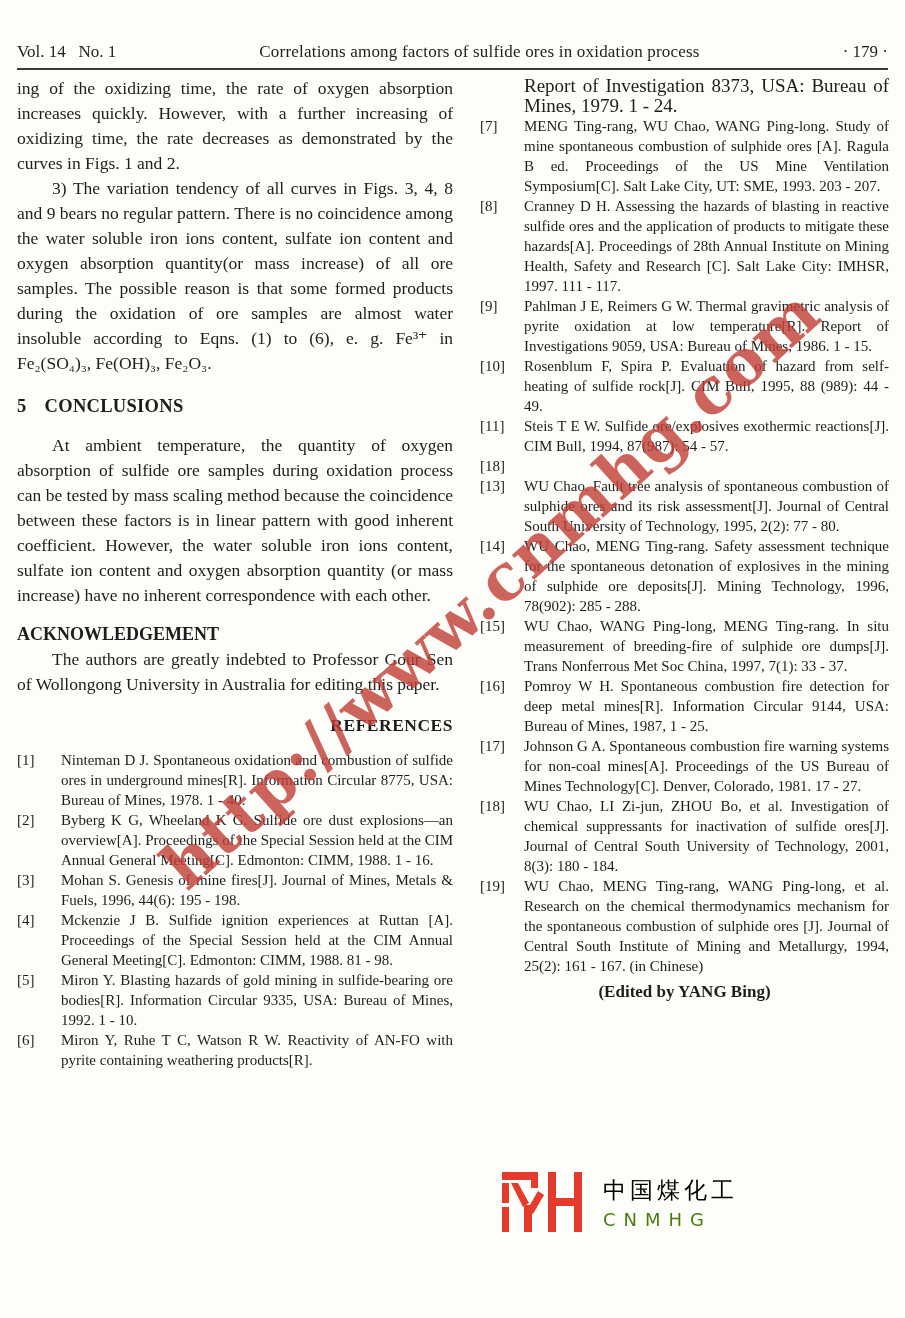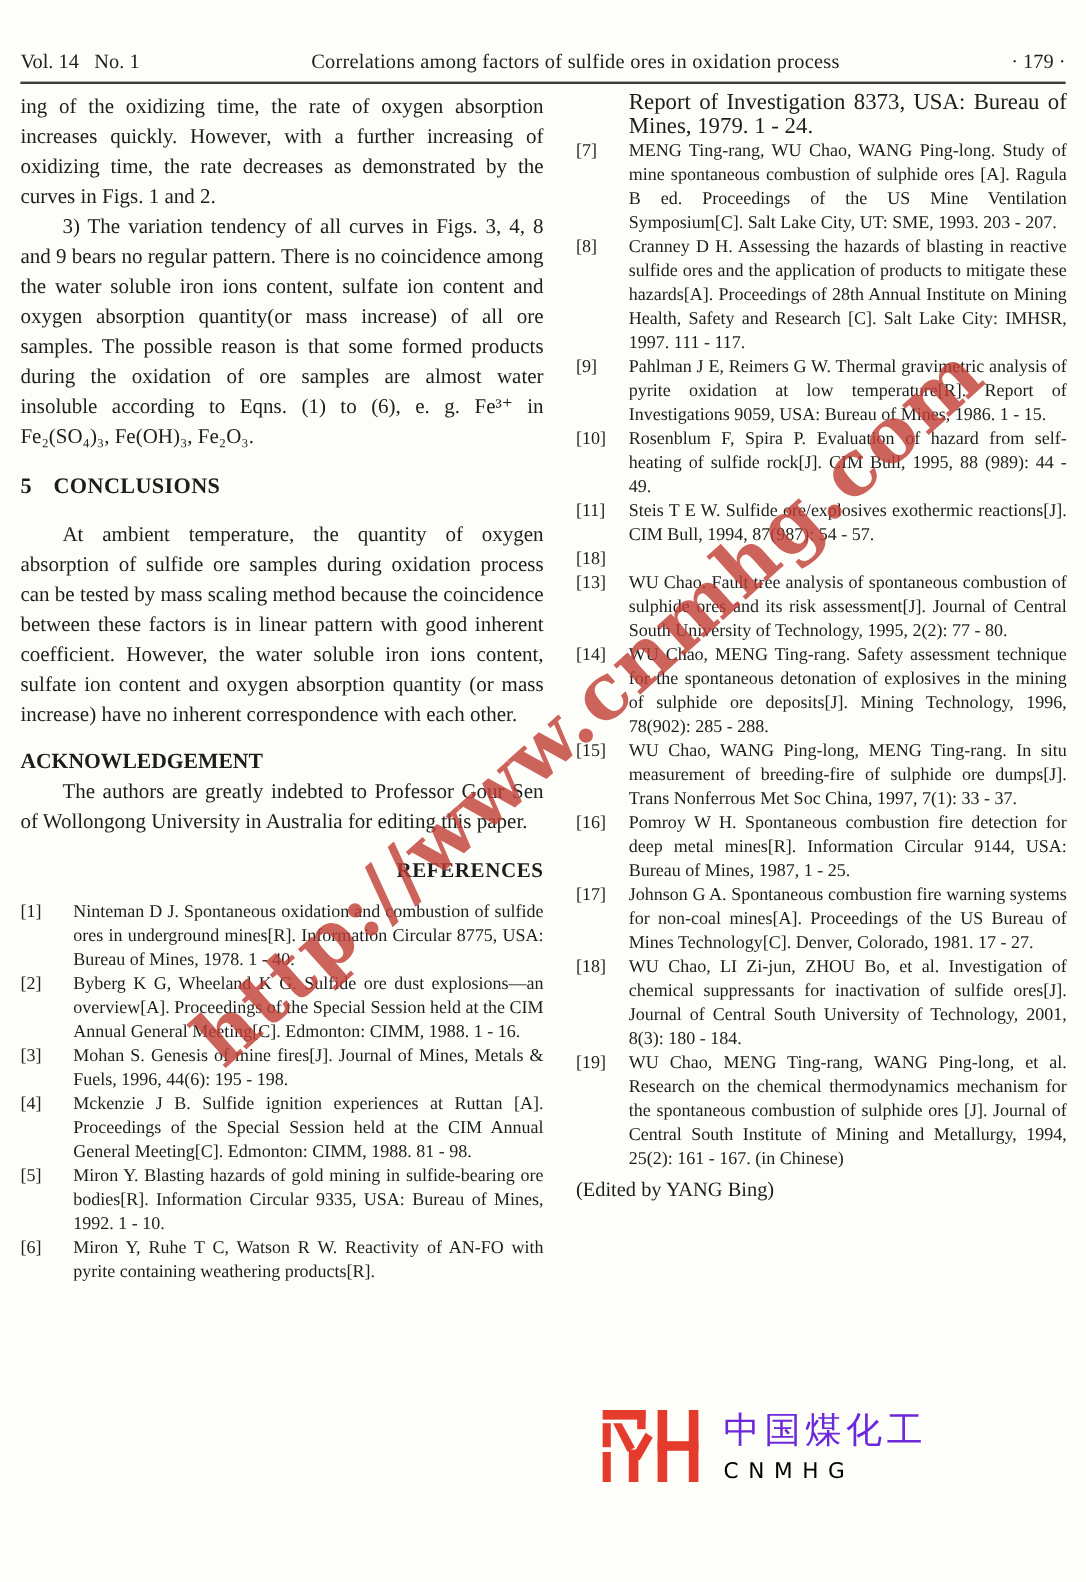--- a/index.html
+++ b/index.html
@@ -58,22 +58,22 @@
     font-size:15px;line-height:20px;
   }
   .ref .num{flex:none;width:44px;}
   .ref .txt{flex:1;text-align:justify;}
   .ref-cont{
     font-size:19px;line-height:20px;
     margin-left:44px;text-align:justify;
   }
   .edited{
     margin-top:6px;
-    text-align:left;
-    font-size:17px;font-weight:normal;
+    text-align:center;
+    font-size:17px;font-weight:bold;
   }
   
   .watermark{
     position:absolute;
     left:172px;top:838px;
     transform:rotate(-42deg);
     transform-origin:0 50%;
     font-family:"DejaVu Serif",serif;
     font-size:64px;font-weight:bold;
     letter-spacing:2px;
@@ -86,26 +86,26 @@
   
   .logo{
     position:absolute;left:502px;top:1172px;
     display:flex;align-items:center;gap:13px;
     z-index:2;
   }
   .logo svg{display:block;}
   .logo-mark{fill:#e53b2c;}
   .logo-text .cn{
     font-family:"DejaVu Sans",sans-serif;
-    font-size:30px;color:#6d28d9;
+    font-size:23px;color:#000000;
     letter-spacing:4px;white-space:nowrap;
   }
   .logo-text .en{
     font-family:"DejaVu Sans",sans-serif;
-    font-size:18px;color:#000000;
+    font-size:18px;color:#4d7c0f;
     letter-spacing:8px;margin-top:3px;white-space:nowrap;
   }
 </style>
 </head>
 <body>
 
 <div class="page">
 
   <div class="hdr">
     <span>Vol. 14&nbsp;&nbsp;&nbsp;No. 1</span>

